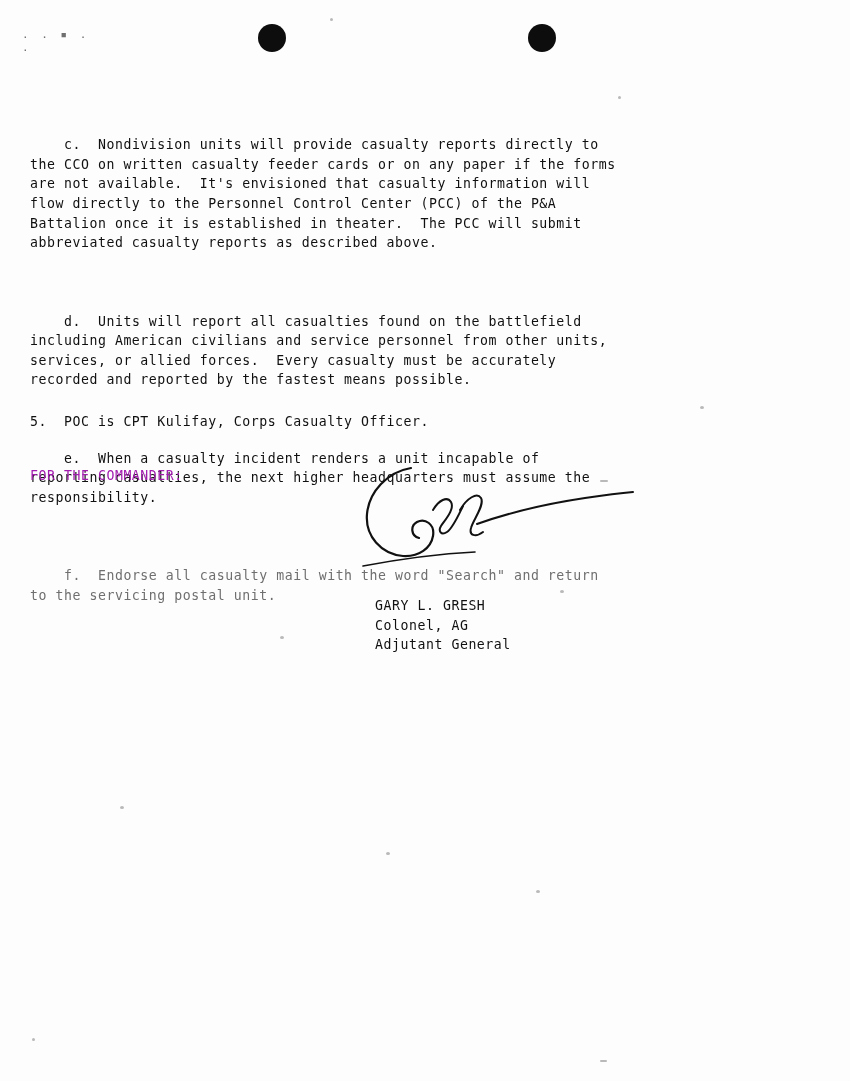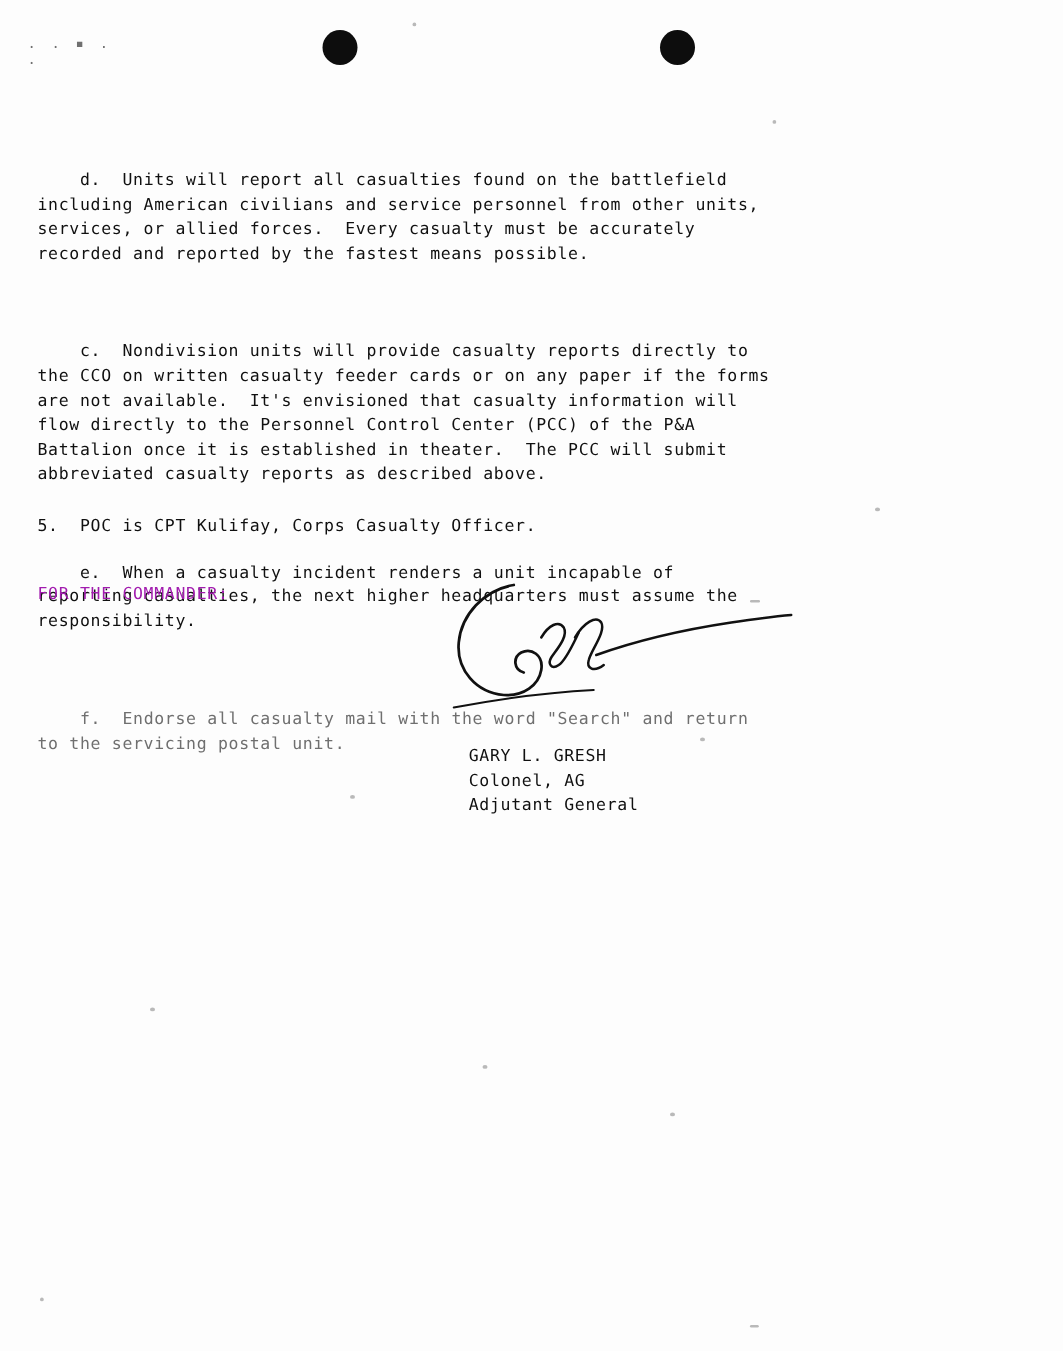--- a/index.html
+++ b/index.html
@@ -116,30 +116,30 @@
 
 <div class="page">
 
   <div class="hole left"></div>
   <div class="hole right"></div>
 
   <div class="corner-marks">. .  ▪
 .   .</div>
 
   <div class="body-text">
-    <p class="para">    d.  Units will report all casualties found on the battlefield
-including American civilians and service personnel from other units,
-services, or allied forces.  Every casualty must be accurately
-recorded and reported by the fastest means possible.</p>
     <p class="para">    c.  Nondivision units will provide casualty reports directly to
 the CCO on written casualty feeder cards or on any paper if the forms
 are not available.  It's envisioned that casualty information will
 flow directly to the Personnel Control Center (PCC) of the P&amp;A
 Battalion once it is established in theater.  The PCC will submit
 abbreviated casualty reports as described above.</p>
+    <p class="para">    d.  Units will report all casualties found on the battlefield
+including American civilians and service personnel from other units,
+services, or allied forces.  Every casualty must be accurately
+recorded and reported by the fastest means possible.</p>
     <p class="para">    e.  When a casualty incident renders a unit incapable of
 reporting casualties, the next higher headquarters must assume the
 responsibility.</p>
     <p class="para faded">    f.  Endorse all casualty mail with the word "Search" and return
 to the servicing postal unit.</p>
   </div>
 
   <div class="poc-line">5.  POC is CPT Kulifay, Corps Casualty Officer.</div>
 
   <div class="for-commander">FOR THE COMMANDER:</div>

